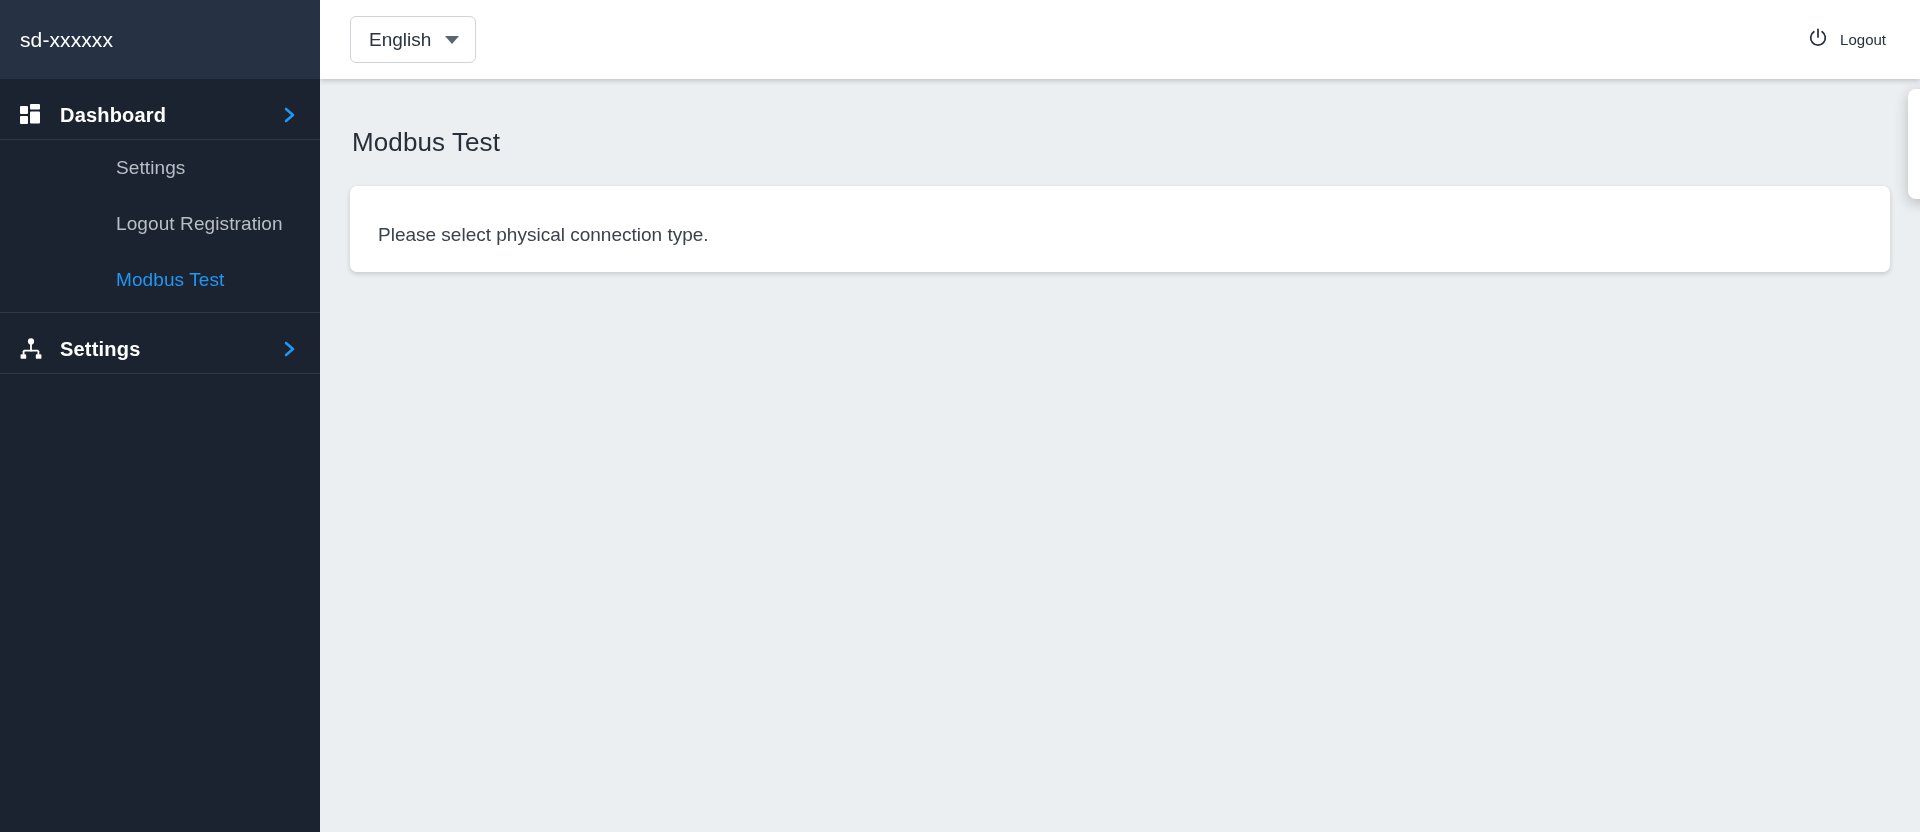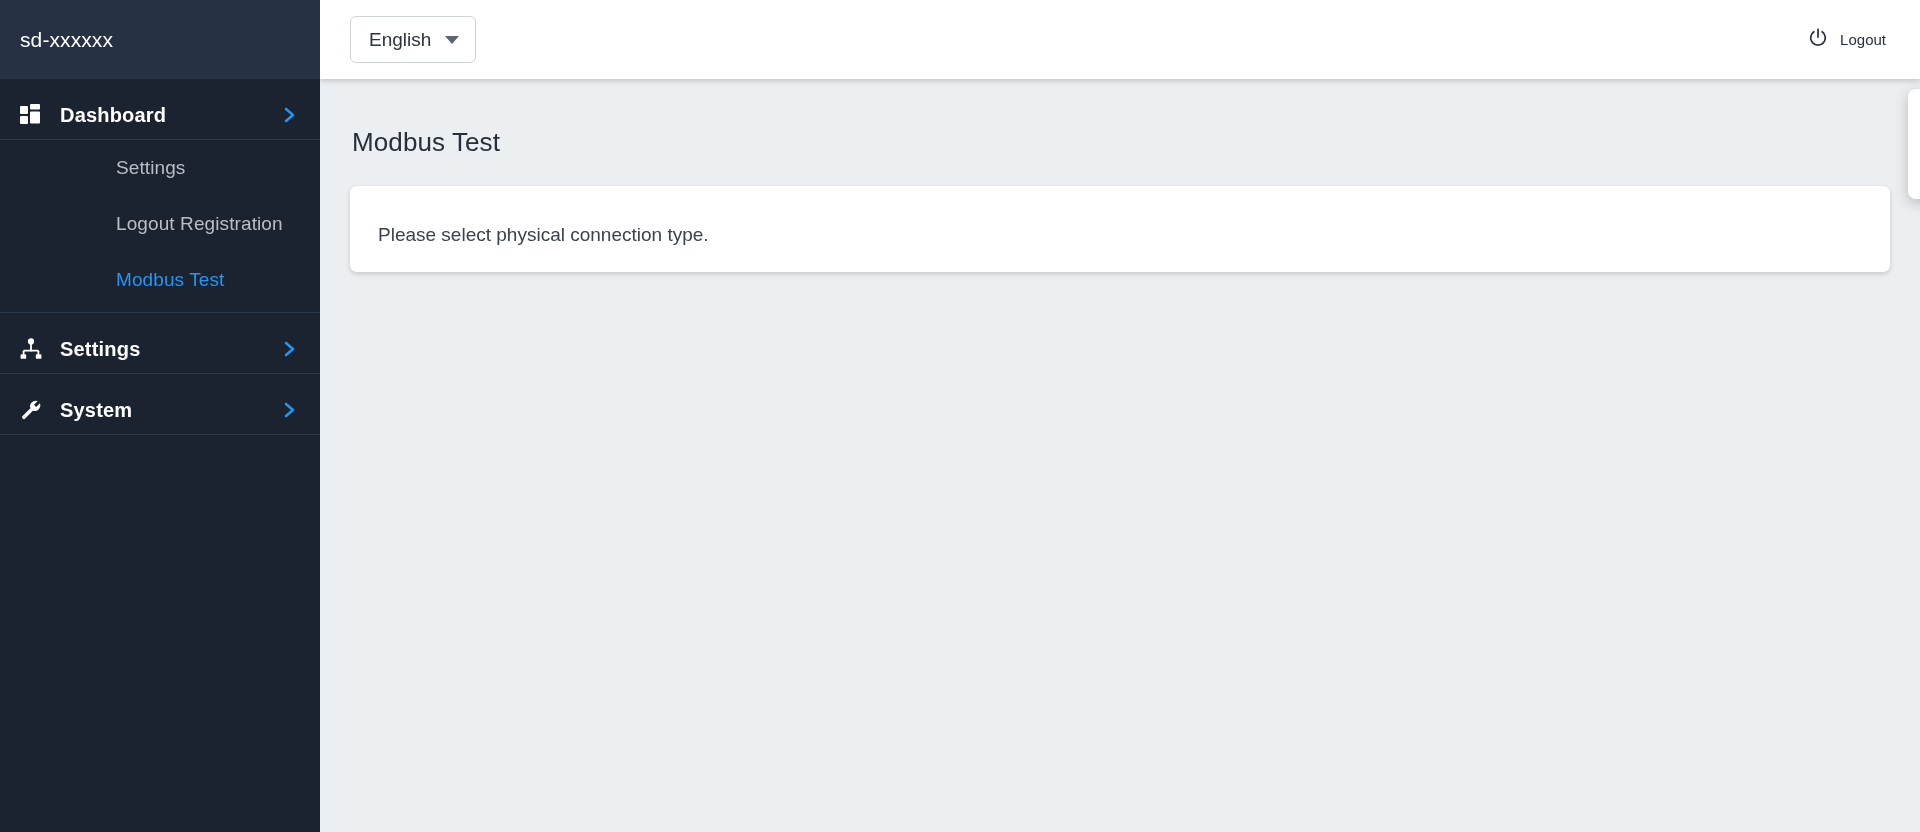--- a/index.html
+++ b/index.html
@@ -252,33 +252,20 @@
           </svg>
         </span>
         <span class="nav-label">Settings</span>
         <span class="nav-chev">
           <svg width="16" height="22" viewBox="0 0 16 22" fill="none" stroke="#2196f3" stroke-width="2.6" stroke-linecap="round" stroke-linejoin="round">
             <polyline points="4,5 11,11 4,17"></polyline>
           </svg>
         </span>
       </div>
 
-      <div class="nav-item">
-        <span class="nav-icon">
-          <svg width="22" height="22" viewBox="0 0 24 24" fill="#ffffff">
-            <path d="M21.7 4.6l-4.1 4.1-2.3-2.3 4.1-4.1a6.2 6.2 0 0 0-8.1 7.7L3.1 18.2a2 2 0 1 0 2.8 2.8l8.2-8.2a6.2 6.2 0 0 0 7.6-8.2z"></path>
-          </svg>
-        </span>
-        <span class="nav-label">System</span>
-        <span class="nav-chev">
-          <svg width="16" height="22" viewBox="0 0 16 22" fill="none" stroke="#2196f3" stroke-width="2.6" stroke-linecap="round" stroke-linejoin="round">
-            <polyline points="4,5 11,11 4,17"></polyline>
-          </svg>
-        </span>
-      </div>
 
     </nav>
   </aside>
 
   <section class="main">
 
     <header class="topbar">
       <div class="lang-select">
         <span>English</span>
         <span class="caret-down"></span>

